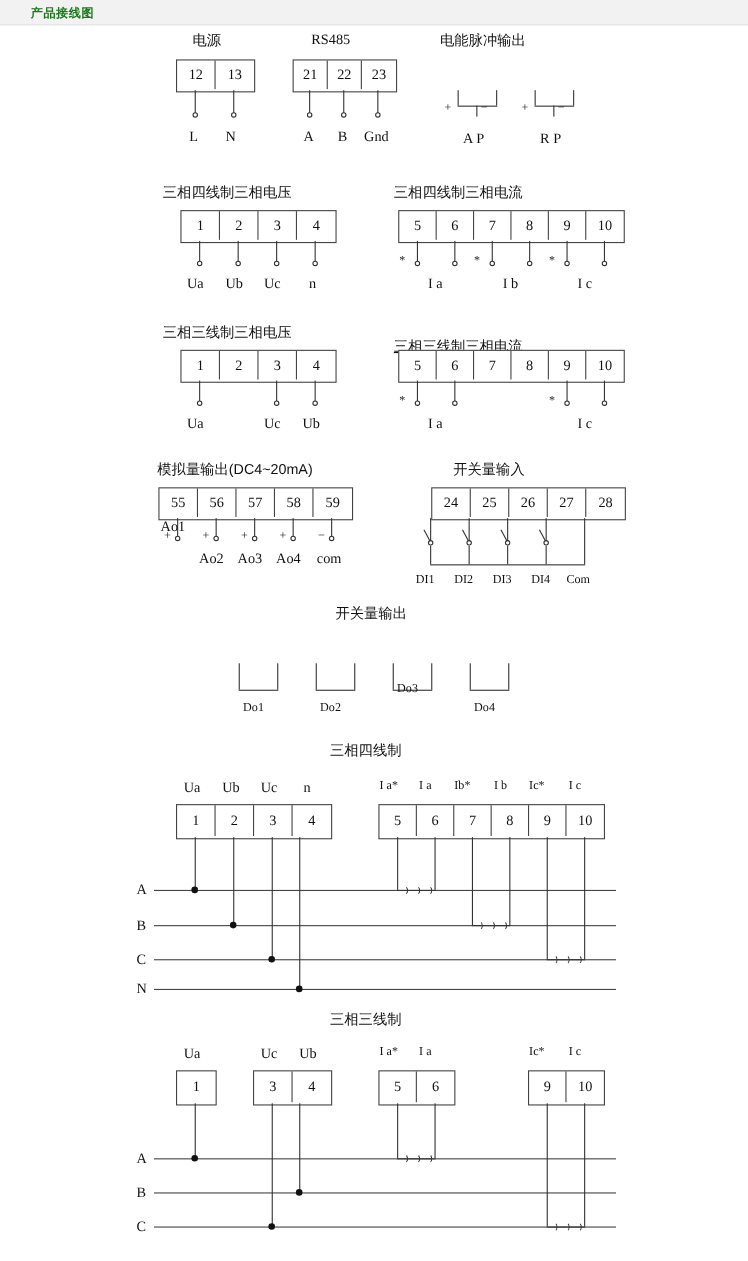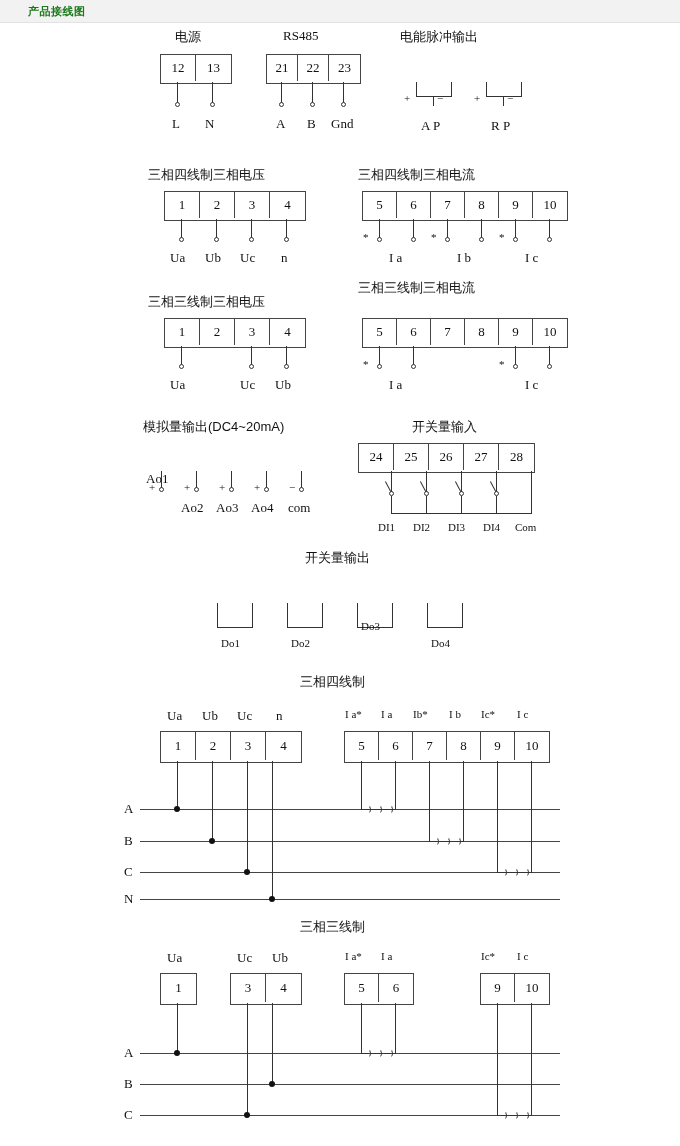--- a/index.html
+++ b/index.html
@@ -170,21 +170,21 @@
   <div class="vline" style="left:181px;top:346px;height:20px;"></div>
   <div class="dot" style="left:179px;top:364px;"></div>
   <div class="vline" style="left:251px;top:346px;height:20px;"></div>
   <div class="dot" style="left:249px;top:364px;"></div>
   <div class="vline" style="left:286px;top:346px;height:20px;"></div>
   <div class="dot" style="left:284px;top:364px;"></div>
   <div class="t lbl" style="left:170px;top:377px;">Ua</div>
   <div class="t lbl" style="left:240px;top:377px;">Uc</div>
   <div class="t lbl" style="left:275px;top:377px;">Ub</div>
 
-  <div class="t cn" style="left:358px;top:279px;">三相三线制三相电流</div>
+  <div class="t cn" style="left:358px;top:306px;text-decoration:underline;">三相三线制三相电流</div>
   <div class="block" style="left:362px;top:318px;height:28px;">
     <div class="cell" style="width:34px;height:26px;">5</div>
     <div class="cell" style="width:34px;height:26px;">6</div>
     <div class="cell" style="width:34px;height:26px;">7</div>
     <div class="cell" style="width:34px;height:26px;">8</div>
     <div class="cell" style="width:34px;height:26px;">9</div>
     <div class="cell" style="width:34px;height:26px;">10</div>
   </div>
   <div class="vline" style="left:379px;top:346px;height:20px;"></div>
   <div class="dot" style="left:377px;top:364px;"></div>
@@ -193,20 +193,27 @@
   <div class="vline" style="left:515px;top:346px;height:20px;"></div>
   <div class="dot" style="left:513px;top:364px;"></div>
   <div class="vline" style="left:549px;top:346px;height:20px;"></div>
   <div class="dot" style="left:547px;top:364px;"></div>
   <div class="t sym" style="left:363px;top:358px;">*</div>
   <div class="t sym" style="left:499px;top:358px;">*</div>
   <div class="t lbl" style="left:389px;top:377px;">I a</div>
   <div class="t lbl" style="left:525px;top:377px;">I c</div>
 
   <div class="t cn" style="left:143px;top:418px;">模拟量输出(DC4~20mA)</div>
+  <div class="block" style="left:144px;top:443px;height:28px;">
+    <div class="cell" style="width:35px;height:26px;">55</div>
+    <div class="cell" style="width:35px;height:26px;">56</div>
+    <div class="cell" style="width:35px;height:26px;">57</div>
+    <div class="cell" style="width:35px;height:26px;">58</div>
+    <div class="cell" style="width:35px;height:26px;">59</div>
+  </div>
   <div class="vline" style="left:161px;top:471px;height:18px;"></div>
   <div class="dot" style="left:159px;top:487px;"></div>
   <div class="vline" style="left:196px;top:471px;height:18px;"></div>
   <div class="dot" style="left:194px;top:487px;"></div>
   <div class="vline" style="left:231px;top:471px;height:18px;"></div>
   <div class="dot" style="left:229px;top:487px;"></div>
   <div class="vline" style="left:266px;top:471px;height:18px;"></div>
   <div class="dot" style="left:264px;top:487px;"></div>
   <div class="vline" style="left:301px;top:471px;height:18px;"></div>
   <div class="dot" style="left:299px;top:487px;"></div>
@@ -215,21 +222,21 @@
   <div class="t sym" style="left:219px;top:481px;">+</div>
   <div class="t sym" style="left:254px;top:481px;">+</div>
   <div class="t sym" style="left:289px;top:481px;">−</div>
   <div class="t lbl" style="left:146px;top:471px;">Ao1</div>
   <div class="t lbl" style="left:181px;top:500px;">Ao2</div>
   <div class="t lbl" style="left:216px;top:500px;">Ao3</div>
   <div class="t lbl" style="left:251px;top:500px;">Ao4</div>
   <div class="t lbl" style="left:288px;top:500px;">com</div>
 
   <div class="t cn" style="left:412px;top:418px;">开关量输入</div>
-  <div class="block" style="left:358px;top:443px;height:28px;">
+  <div class="block" style="left:392px;top:443px;height:28px;">
     <div class="cell" style="width:35px;height:26px;">24</div>
     <div class="cell" style="width:35px;height:26px;">25</div>
     <div class="cell" style="width:35px;height:26px;font-family:Liberation Serif, serif;">26</div>
     <div class="cell" style="width:35px;height:26px;">27</div>
     <div class="cell" style="width:35px;height:26px;">28</div>
   </div>
 
   <div class="vline" style="left:391px;top:471px;height:22px;"></div>
   <div class="vline" style="left:426px;top:471px;height:22px;"></div>
   <div class="vline" style="left:461px;top:471px;height:22px;"></div>

